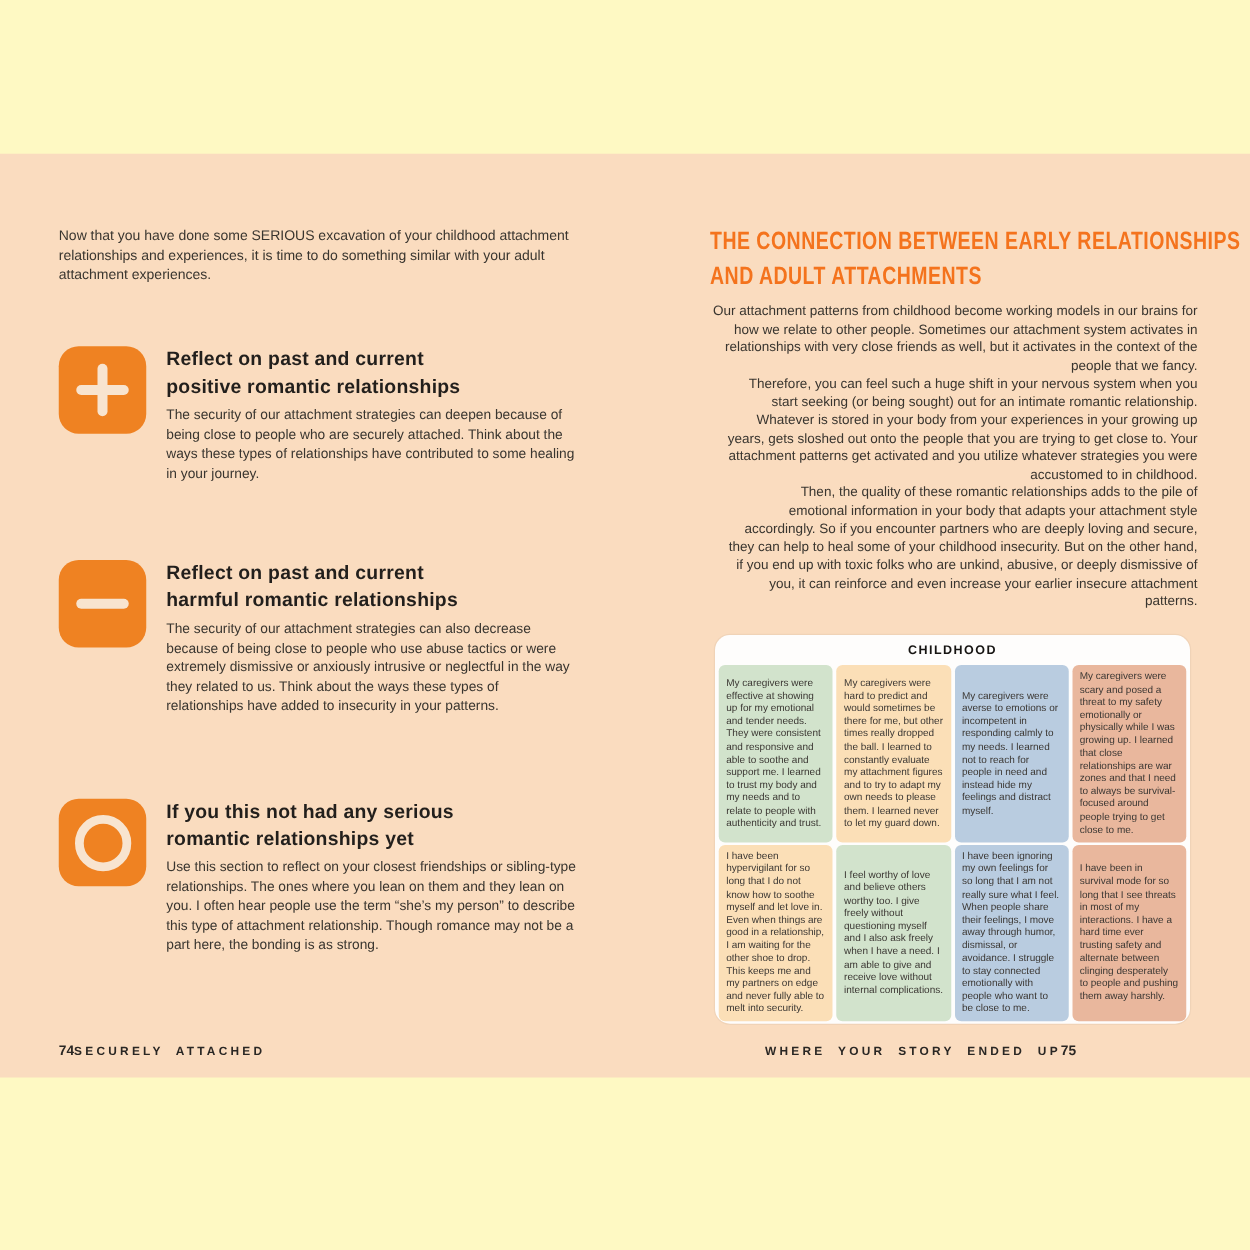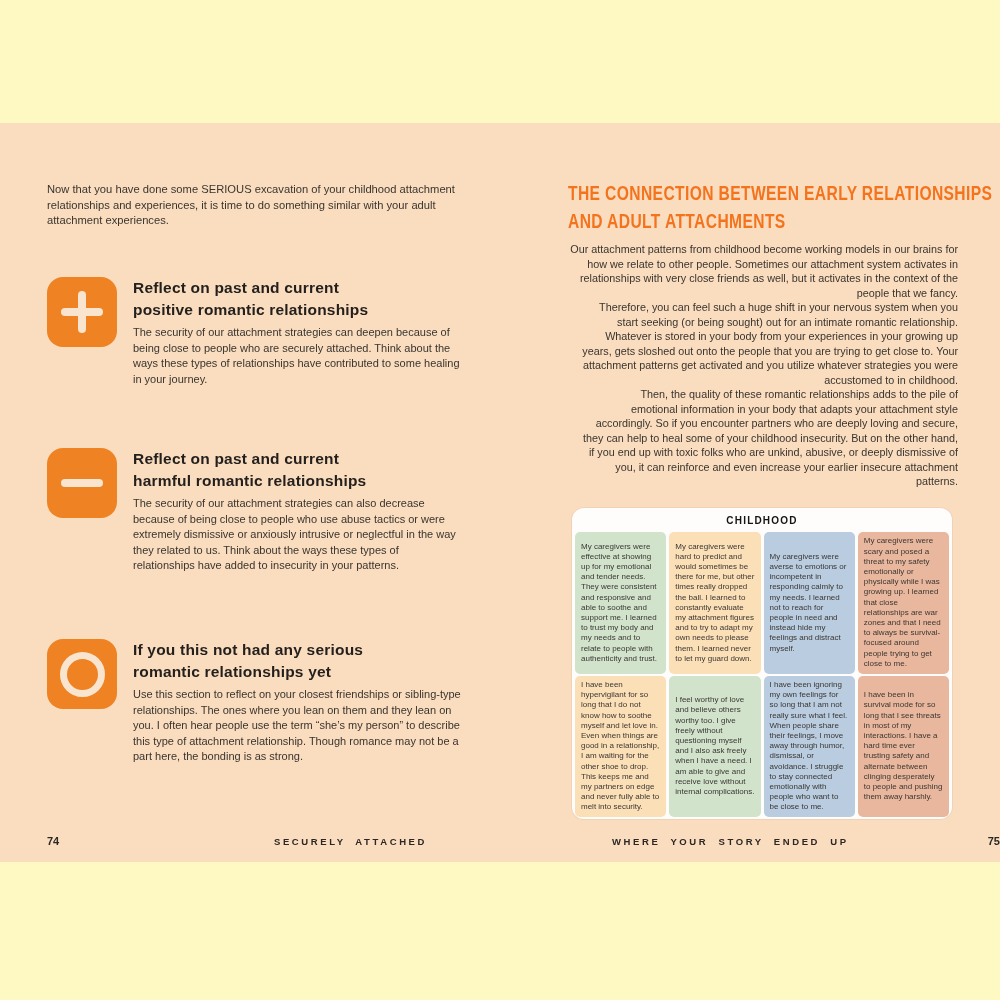--- a/index.html
+++ b/index.html
@@ -35,21 +35,21 @@
   }
   .glyph-ring { width:31px; height:31px; border:7px solid var(--cream); border-radius:50%; }
   .sec-text { width:330px; }
   .sec-head {
     font-family:Liberation Sans, sans-serif; font-weight:700;
     font-size:15.5px; line-height:22px; color:#221f1c; letter-spacing:0.2px;
   }
   .sec-body { margin-top:4px; font-size:11px; line-height:15.5px; color:#39352f; }
 
   .footer {
-    position:absolute; top:712px; display:flex; align-items:center; justify-content:space-between;
+    position:absolute; top:712px; display:flex; align-items:center; 
   }
   #footer-left  { left:47px;  width:413px; }
   #footer-right { left:568px; width:388px;margin-left:44px; }
   .pagenum { font-weight:700; font-size:11px; color:#2a2724; }
   .runhead {
     font-weight:700; font-size:9.5px; letter-spacing:2.6px; word-spacing:5px; color:#2a2724;
   }
   #footer-left .runhead { margin-right:33px; }
 
   

